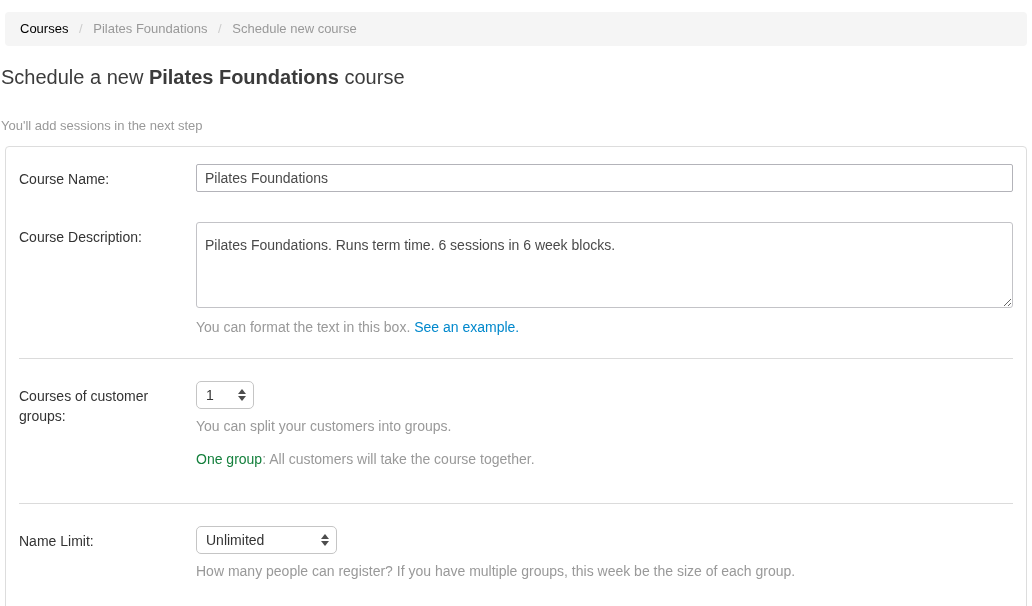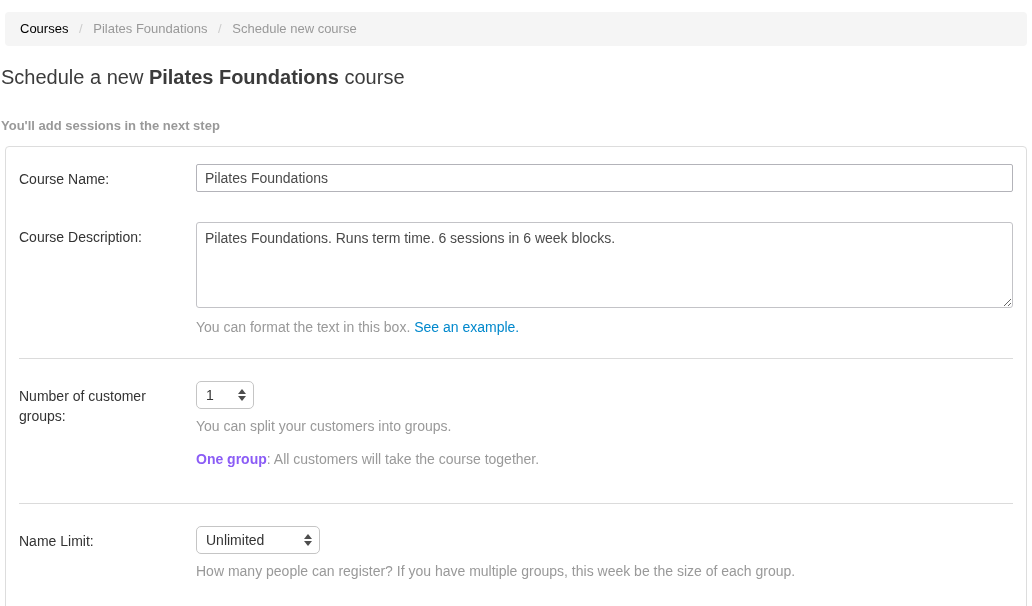--- a/index.html
+++ b/index.html
@@ -26,21 +26,21 @@
 
   
   .page-title {
     margin: 19px 0 0 1px;
     font-size: 20px; font-weight: 400; color: #3b3b3b;
     line-height: 24px;
   }
   .page-title strong { font-weight: 700; }
   .subtitle {
     margin: 29px 0 0 1px;
-    font-size: 13px; color: #999999; line-height: 15px; font-weight: bold;
+    font-size: 13px; color: #999999; line-height: 15px;
   }
 
   
   .panel {
     margin: 13px 5px 0 5px;
     border: 1px solid #dddddd;
     border-radius: 4px;
     background: #ffffff;
     padding: 17px 13px 70px 13px;
   }
@@ -60,48 +60,48 @@
     border-radius: 2px;
     padding: 4px 8px;
     font-family: inherit; font-size: 14px; color: #4a4a4a;
     background: #ffffff;
   }
   .textarea {
     display: block;
     width: 100%; height: 86px;
     border: 1px solid #c3c3c7;
     border-radius: 3px;
-    padding: 6px 8px;
+    padding: 13px 8px;
     font-family: inherit; font-size: 14px; color: #4a4a4a;
     line-height: 18px;
     resize: vertical;
     background: #ffffff;
   }
 
   .help { margin: 10px 0 0 0; color: #999999; font-size: 14px; line-height: 18px; }
   .help a { color: #0088cc; text-decoration: none; cursor: pointer; }
   .help-select { margin-top: 8px; }
   .note { margin-top: 16px; color: #999999; }
-  .note strong { color: #8b5cf6; font-weight: 700; }
+  .note strong { color: #15803d; font-weight: 400; }
 
   hr.divider { border: 0; border-top: 1px solid #dbdbdb; margin: 22px 0; }
 
   
   .select-box {
     display: inline-flex; align-items: center; justify-content: space-between;
     height: 28px;
     border: 1px solid #c5c5c5;
     border-radius: 5px;
     background: #ffffff;
     padding: 0 7px 0 9px;
     font-size: 14px; color: #333333;
     cursor: default;
   }
   .select-groups { width: 58px; }
-  .select-size { width: 124px; }
+  .select-size { width: 141px; }
   .arrows { display: inline-flex; flex-direction: column; align-items: center; }
   .arr-up {
     width: 0; height: 0;
     border-left: 4px solid transparent; border-right: 4px solid transparent;
     border-bottom: 5px solid #4d4d4d;
     margin-bottom: 2px;
   }
   .arr-down {
     width: 0; height: 0;
     border-left: 4px solid transparent; border-right: 4px solid transparent;
@@ -136,21 +136,21 @@
     <label class="lbl">Course Description:</label>
     <div class="ctrl">
       <textarea class="textarea" style="">Pilates Foundations. Runs term time. 6 sessions in 6 week blocks.</textarea>
       <p class="help"><span>You can format the text in this box. </span><a>See an example.</a></p>
     </div>
   </div>
 
   <hr class="divider">
 
   <div class="frow">
-    <label class="lbl">Number of customer groups:</label>
+    <label class="lbl">Courses of customer groups:</label>
     <div class="ctrl">
       <div class="select-box select-groups">
         <span>1</span>
         <span class="arrows">
             <span class="arr-up"></span>
             <span class="arr-down"></span>
           </span>
       </div>
       <p class="help help-select">You can split your customers into groups.</p>
       <p class="note"><strong>One group</strong><span>: All customers will take the course together.</span></p>

